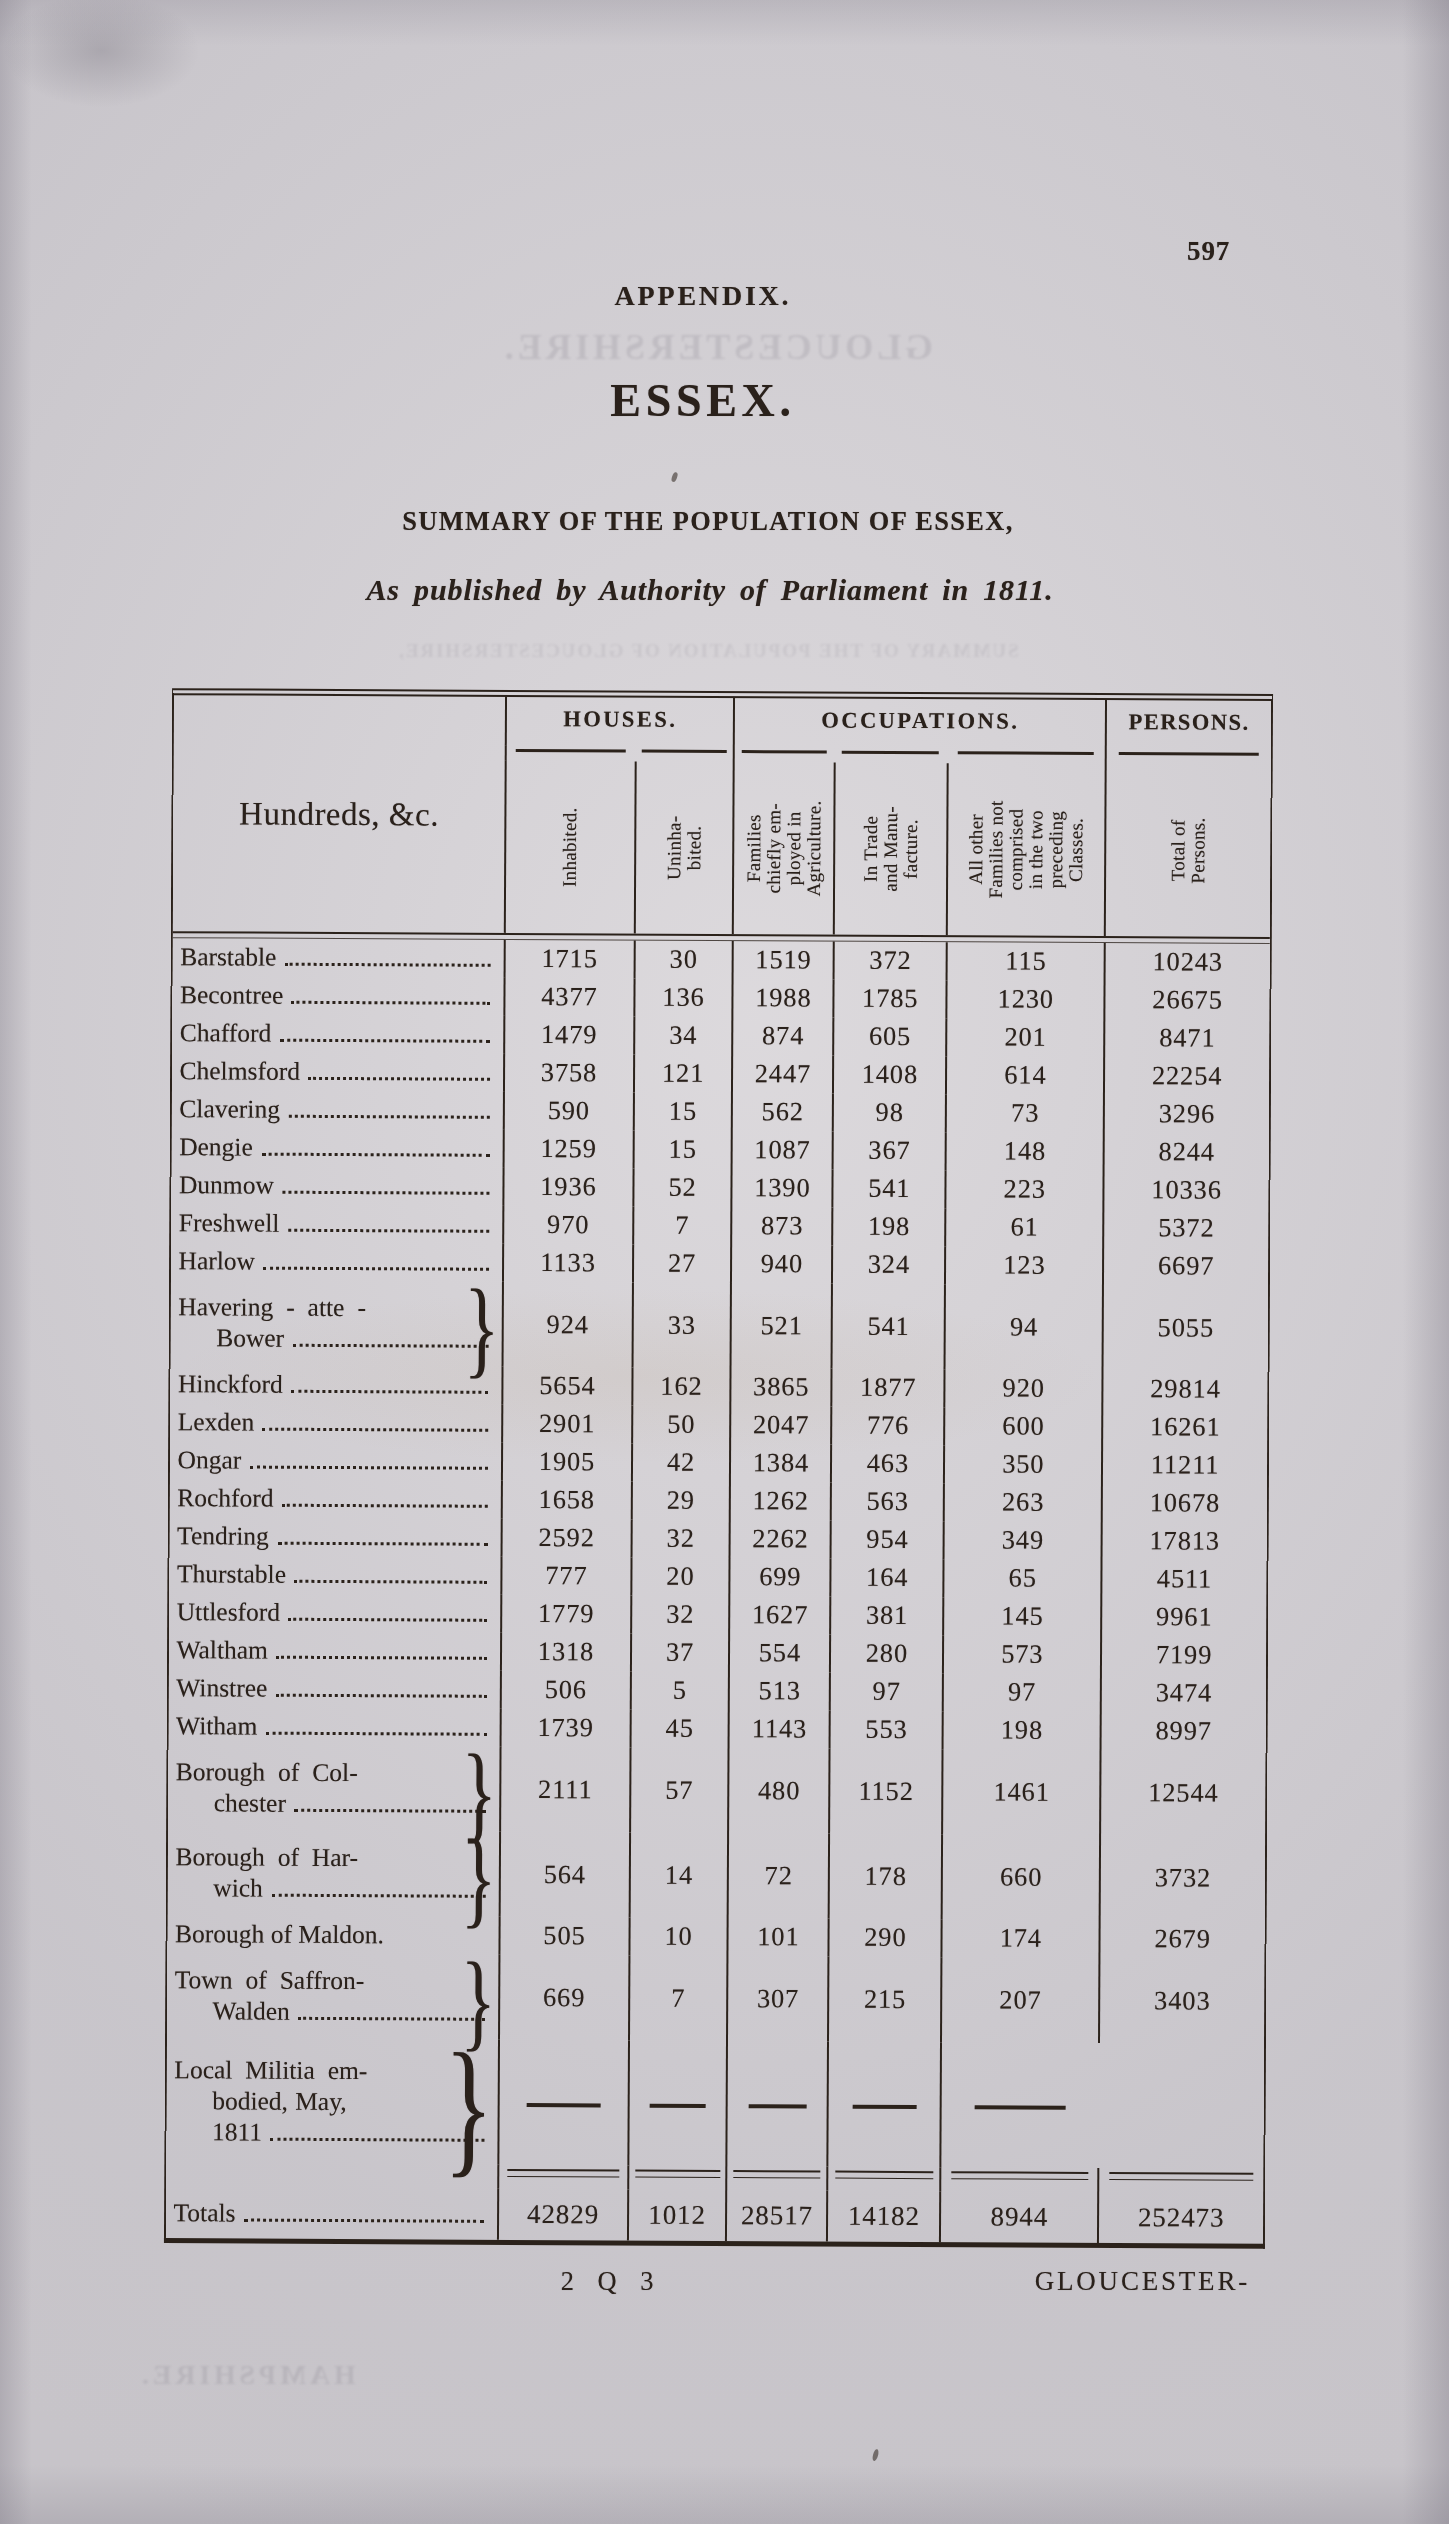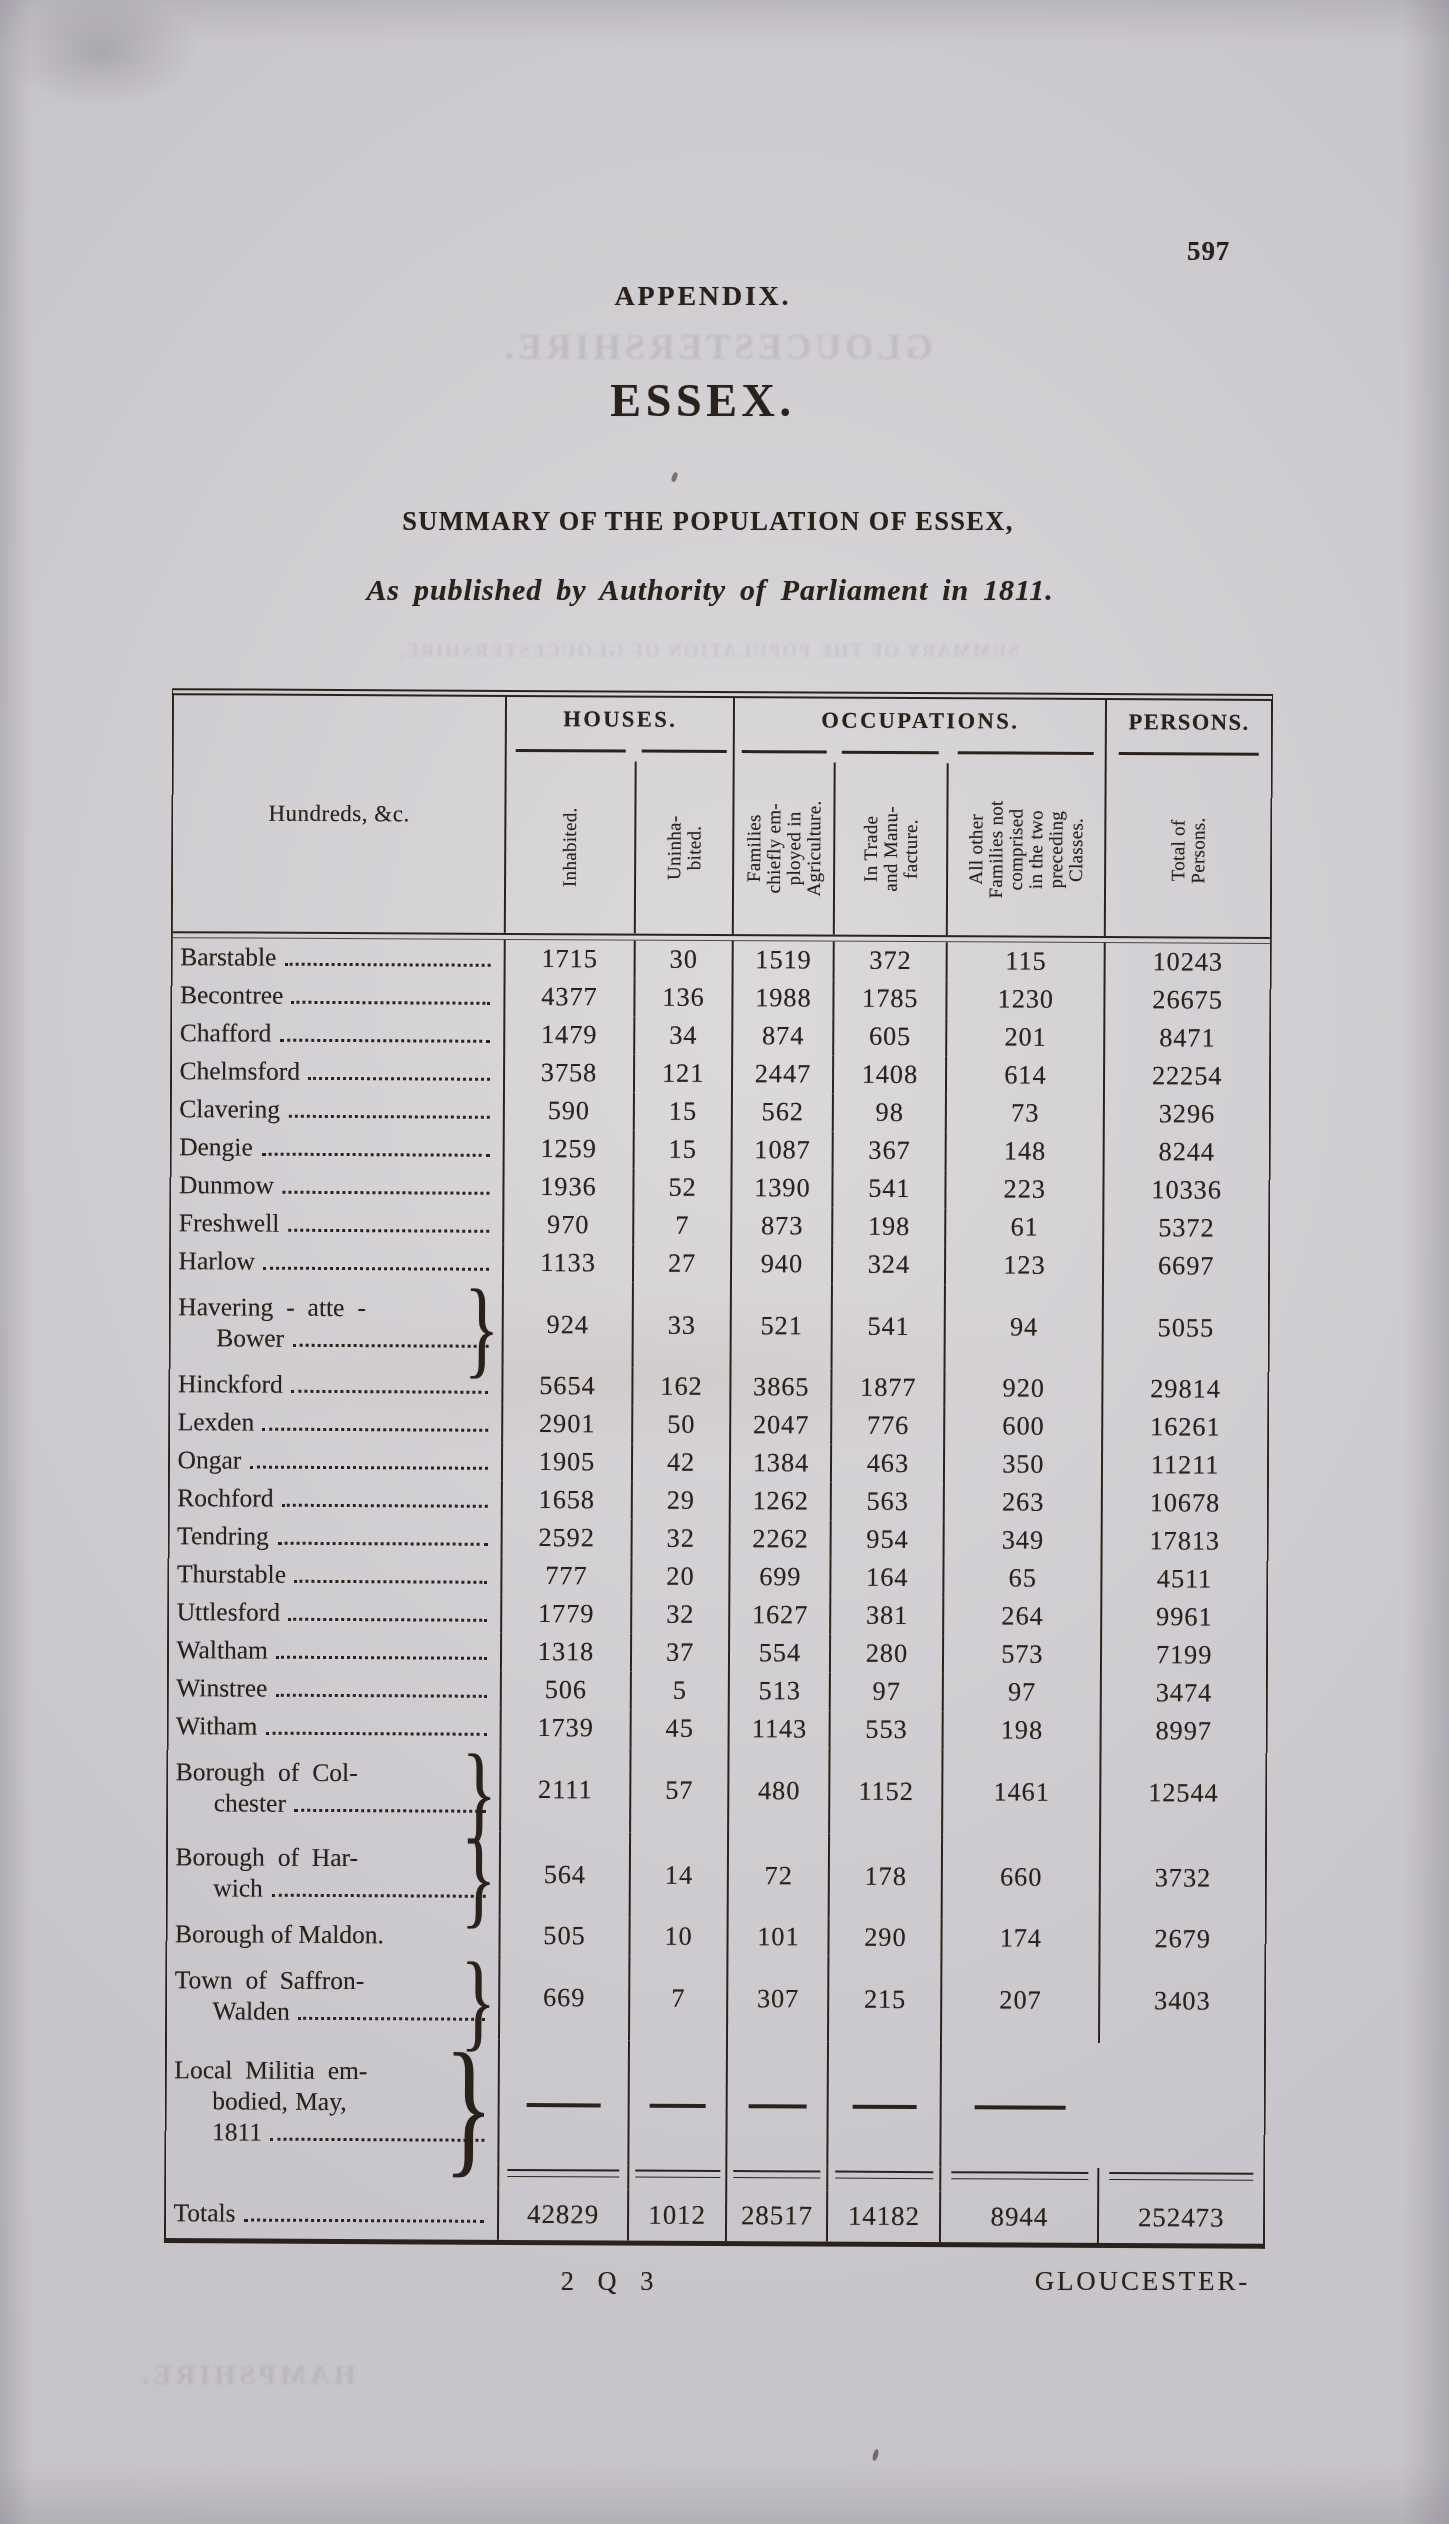--- a/index.html
+++ b/index.html
@@ -43,21 +43,21 @@
     border-left:2.8px solid var(--ink);
     border-right:2.8px solid var(--ink);
     border-top:7.5px double var(--ink);
     border-bottom:5.7px solid var(--ink);
     transform:rotate(.3deg);
     box-sizing:border-box;
   }
   .thead{ display:grid; grid-template-columns:var(--cols); grid-template-rows:49px 15px 172px;
           border-bottom:2.8px solid var(--ink); }
   .h-stub{ grid-column:1; grid-row:1/4; display:flex; align-items:center; justify-content:center; }
-  .stub-header{ font-size:23px; letter-spacing:0.5px; }
+  .stub-header{ font-size:33px; letter-spacing:0.5px; }
   .h-group{ grid-row:1; display:flex; align-items:flex-start; justify-content:center; padding-top:9.4px;
             font-size:22.6px; font-weight:600; letter-spacing:2.4px; white-space:nowrap; overflow:hidden; }
   .g-houses{ grid-column:2/4; }
   .g-occ{ grid-column:4/7; }
   .g-persons{ grid-column:7/8; letter-spacing:1.4px; }
   .h-bar{ grid-row:2; }
   .h-bar .bar{ display:block; height:2.8px; background:var(--ink); width:86%; margin:2.8px auto 0; }
   .h-v{ grid-row:3; display:flex; align-items:center; justify-content:center; overflow:visible; }
   .vlabel{ transform:rotate(-90deg); font-size:19px; line-height:20px; text-align:center; letter-spacing:0.3px; white-space:nowrap; }
   .vlabel span{ display:block; }
@@ -615,21 +615,21 @@
         <div class="cell num">
           <span>32</span>
         </div>
         <div class="cell num">
           <span>1627</span>
         </div>
         <div class="cell num">
           <span>381</span>
         </div>
         <div class="cell num">
-          <span>264</span>
+          <span>145</span>
         </div>
         <div class="cell num">
           <span>9961</span>
         </div>
       </div>
       <div class="trow lines-1">
         <div class="cell stub">
           <div class="lab-line">
             <span class="lab-text">Waltham</span>
             <span class="leader"></span>

